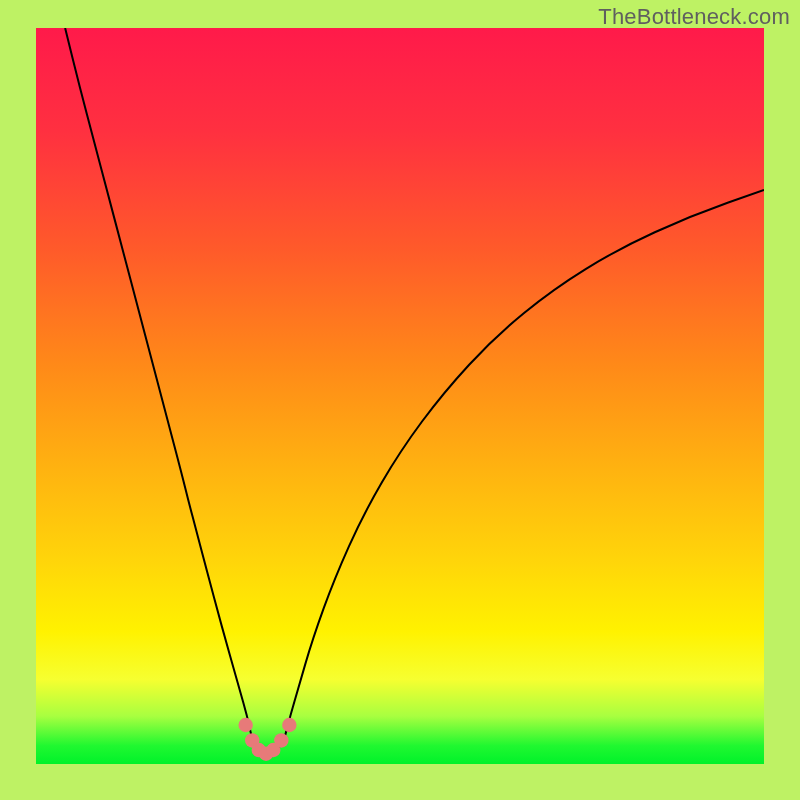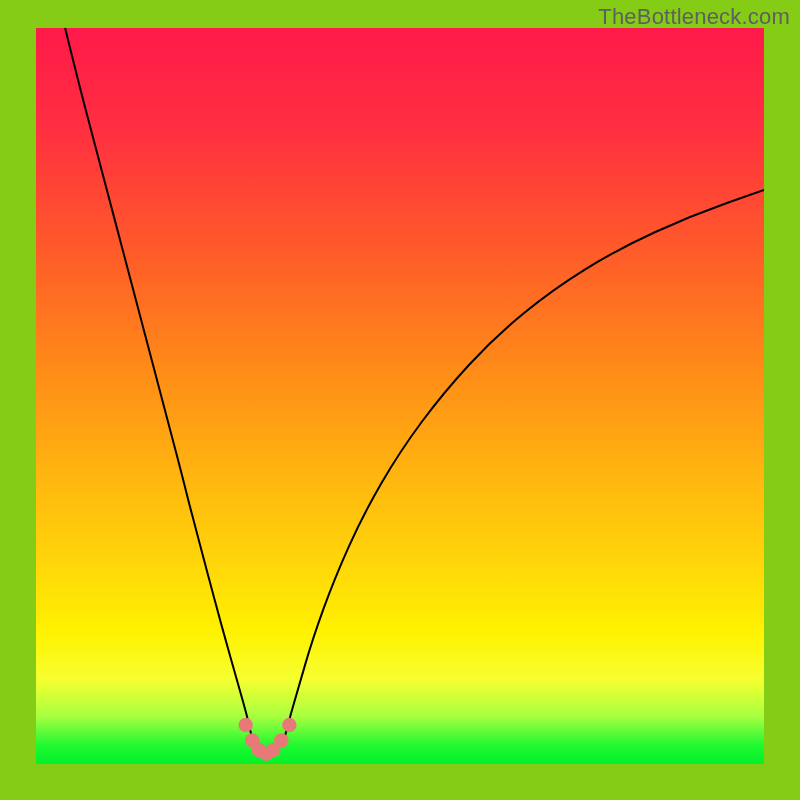--- a/index.html
+++ b/index.html
@@ -10,21 +10,21 @@
     overflow: hidden;
     background: #000;
     font-family: Arial, Helvetica, sans-serif;
   }
   .frame {
     position: absolute;
     left: 0;
     top: 0;
     width: 800px;
     height: 800px;
-    background: #84cc16;
+    background: #bef264;
   }
   .watermark {
     position: absolute;
     top: 4px;
     right: 10px;
     color: #5f5f5f;
     font-size: 22px;
     font-weight: 500;
     letter-spacing: 0.2px;
     z-index: 20;

